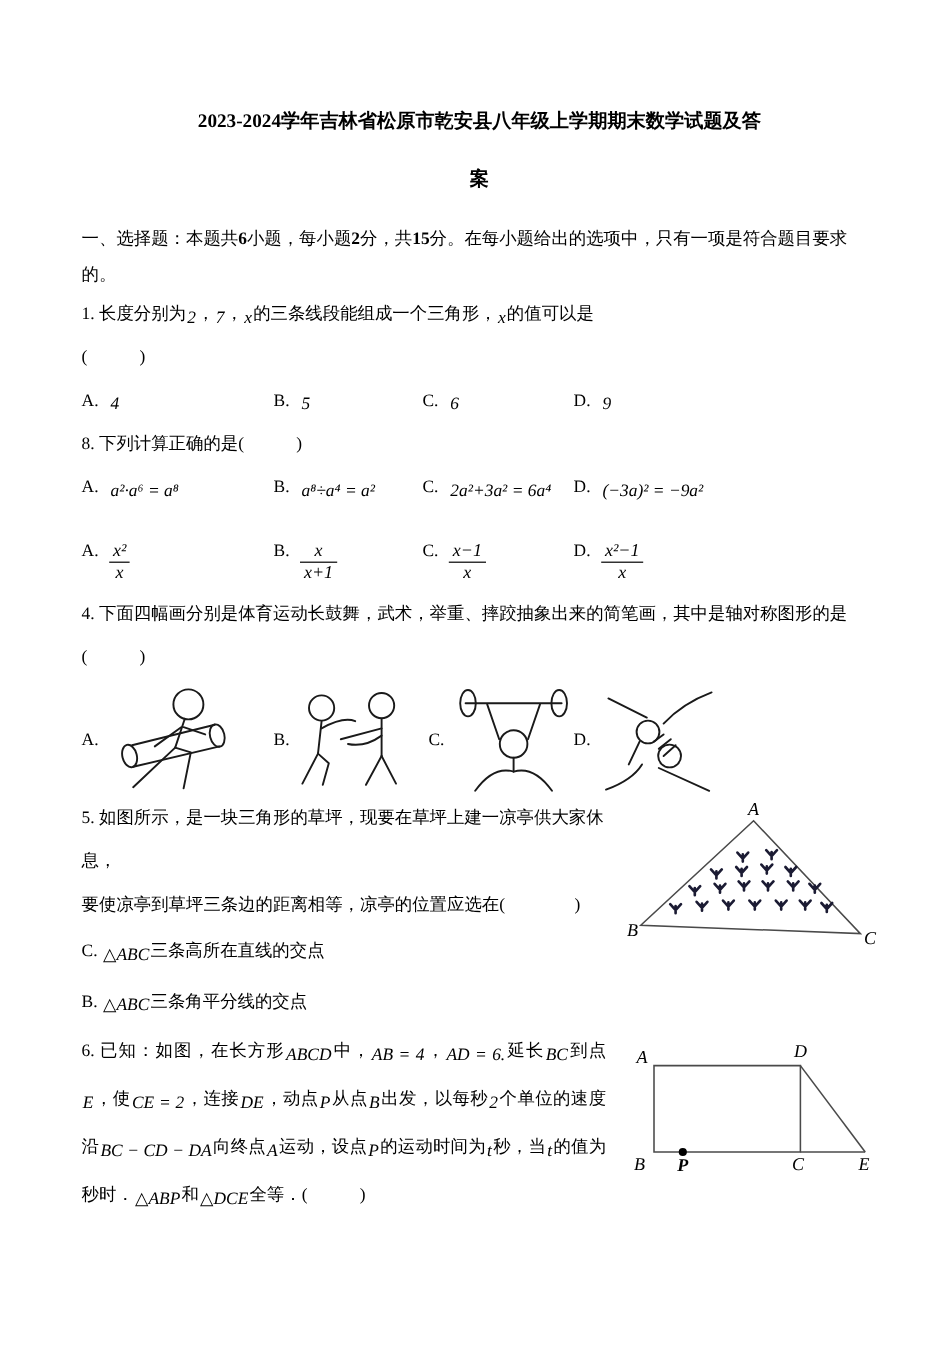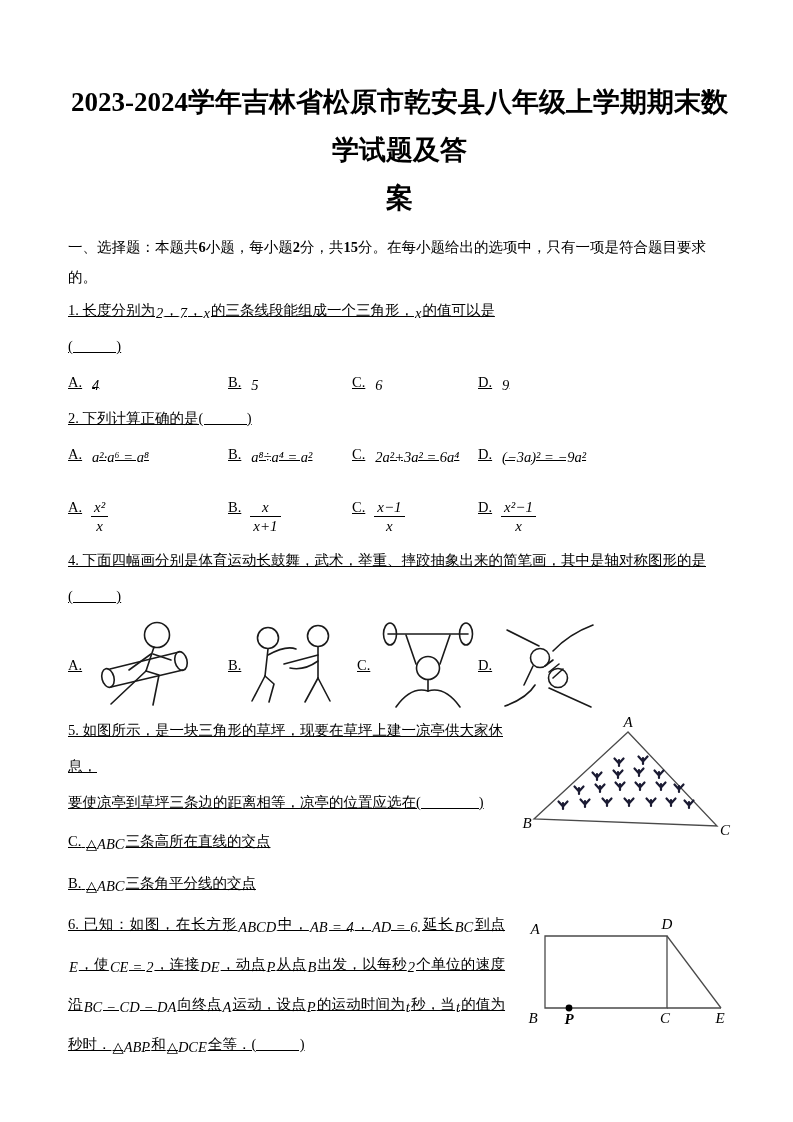--- a/index.html
+++ b/index.html
@@ -2,23 +2,23 @@
 <html><head>
 <meta charset="utf-8">
 <style>
   html,body{margin:0;padding:0;}
   body{
     width:793px;height:1122px;background:#ffffff;color:#000;
     font-family:"Liberation Serif","DejaVu Serif",serif;
     font-size:14.5px;overflow:hidden;
   }
   .page{padding:78px 62px 0 68px;width:663px;}
-  .title{font-size:27px;font-weight:bold;text-align:center;line-height:48px;}
+  .title{font-size:16px;font-weight:bold;text-align:center;line-height:48px;}
   .section-header{margin-top:10px;line-height:30px;}
-  .q{margin:0;text-decoration:underline;}
+  .q{margin:0;}
   .stem{line-height:36px;}
   .bracket-line{line-height:36px;}
   .math{font-style:italic;position:relative;top:3px;margin:0 1px;font-family:"Liberation Serif","DejaVu Serif",serif;}
   b{font-family:"Liberation Serif","DejaVu Serif",serif;}
   .opt-row{display:flex;line-height:36px;}
   .opt{display:flex;gap:9px;align-items:flex-start;}
   .c1{width:160px;}
   .c2{width:124px;}
   .c3{width:126px;}
   .c4{flex:1;}
@@ -72,21 +72,21 @@
         <span><span class="math">6</span></span>
       </div>
       <div class="opt c4">
         <span class="opt-label">D.</span>
         <span><span class="math">9</span></span>
       </div>
     </div>
   </div>
 
   <div class="q">
-    <div class="stem">2. 下列计算正确的是(　　　)</div>
+    <div class="stem">8. 下列计算正确的是(　　　)</div>
     <div class="opt-row">
       <div class="opt c1">
         <span class="opt-label">A.</span>
         <span><span class="math">a²·a⁶ = a⁸</span></span>
       </div>
       <div class="opt c2">
         <span class="opt-label">B.</span>
         <span><span class="math">a⁸÷a⁴ = a²</span></span>
       </div>
       <div class="opt c3">

